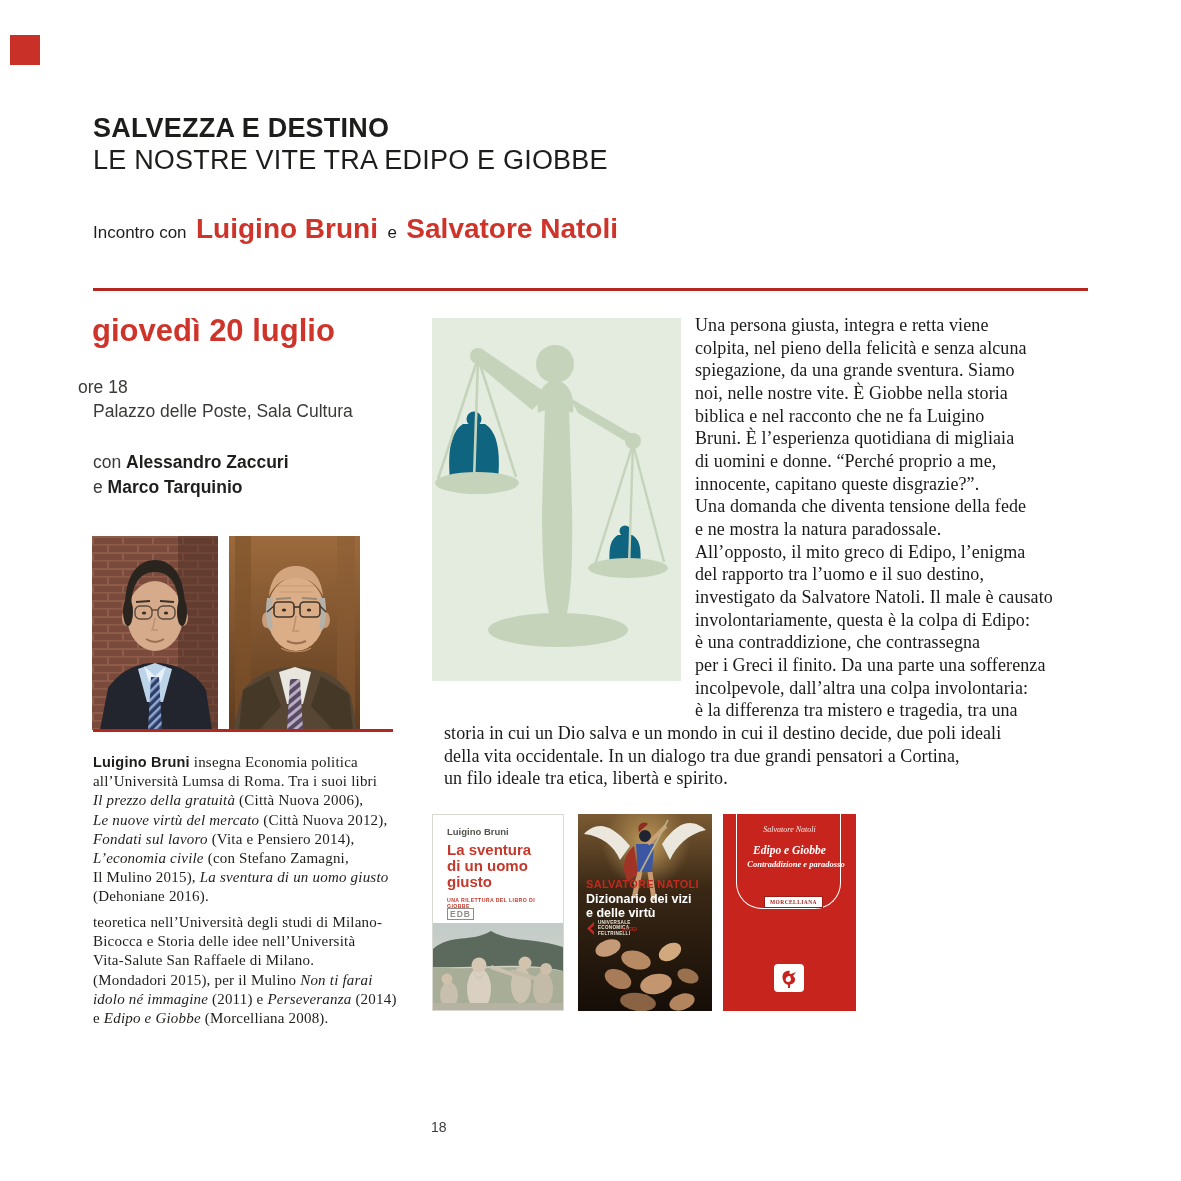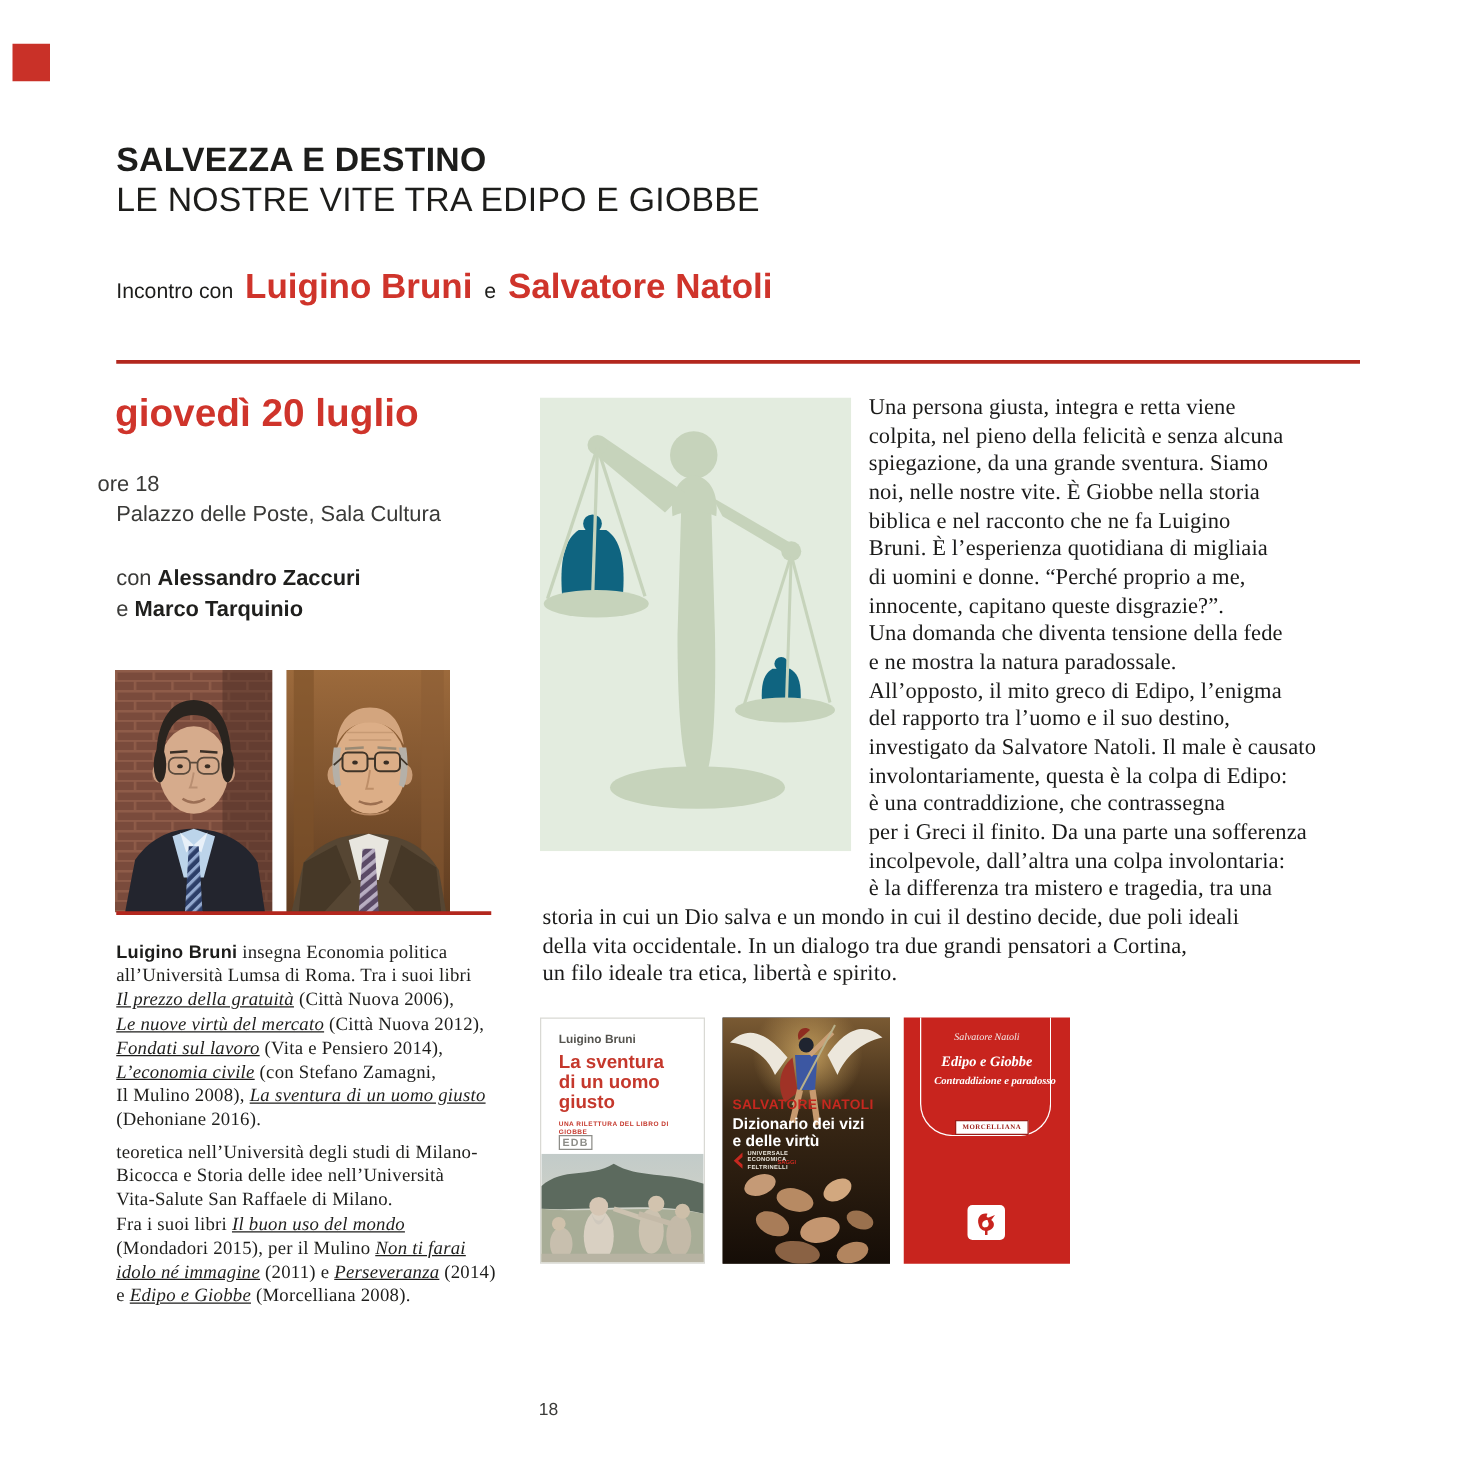--- a/index.html
+++ b/index.html
@@ -34,31 +34,31 @@
   .photo2{left:229px;top:509px;width:131px;height:194px;}
   .photo1 svg,.photo2 svg{display:block;width:100%;height:100%;}
 
   
   .bio{left:93px;width:330px;font-family:"Liberation Serif",serif;font-size:15px;
        letter-spacing:.2px;color:#1e1e1c;}
   .bio-1{top:726px;}
   .bio-2{top:886px;}
   .bio .ln{line-height:19.2px;white-space:nowrap;}
   .seg-b{font-family:"Liberation Sans",sans-serif;font-weight:700;font-size:14.5px;color:#1d1d1b;}
-  .seg-i{font-style:italic;text-decoration:underline;}
+  .seg-i{font-style:italic;}
 
   
   .scales{left:432px;top:291px;width:249px;height:363px;}
   .scales svg{display:block;}
 
   
   .desc{font-family:"Liberation Serif",serif;font-size:18px;color:#1a1a19;letter-spacing:.1px;}
   .desc .ln{line-height:22.65px;white-space:nowrap;}
   .desc-narrow{left:695px;top:287px;}
-  .desc-wide{left:434px;top:695px;}
+  .desc-wide{left:444px;top:695px;}
 
   
   .book{top:787px;height:197px;overflow:hidden;}
   .book-1{left:432px;width:132px;background:#ffffff;border:1px solid #d9d9d4;box-sizing:border-box;}
   .b1-author{left:14px;top:11px;font-size:9.5px;font-weight:700;color:#55544f;}
   .b1-title{left:14px;top:27px;width:96px;font-size:15px;line-height:16px;font-weight:700;color:#c5382c;}
   .b1-sub{left:14px;top:82px;width:110px;font-size:5.2px;font-weight:700;letter-spacing:.4px;color:#c5382c;}
   .b1-logo{left:14px;top:93px;font-size:8.5px;font-weight:700;letter-spacing:1px;color:#8d8d88;border:1px solid #8d8d88;padding:0 2px;}
   .b1-art{left:0;top:108px;width:130px;height:87px;}
   .book-2{left:578px;width:134px;background:#1c140d;}
@@ -191,28 +191,27 @@
 
   <div class="abs rule rule-left"></div>
 
   <div class="abs bio bio-1">
       <div class="ln"><span class="seg-b">Luigino Bruni</span><span class="seg-r"> insegna Economia politica</span></div>
       <div class="ln"><span class="seg-r">all’Università Lumsa di Roma. Tra i suoi libri</span></div>
       <div class="ln"><span class="seg-i">Il prezzo della gratuità</span><span class="seg-r"> (Città Nuova 2006),</span></div>
       <div class="ln"><span class="seg-i">Le nuove virtù del mercato</span><span class="seg-r"> (Città Nuova 2012),</span></div>
       <div class="ln"><span class="seg-i">Fondati sul lavoro</span><span class="seg-r"> (Vita e Pensiero 2014),</span></div>
       <div class="ln"><span class="seg-i">L’economia civile</span><span class="seg-r"> (con Stefano Zamagni,</span></div>
-      <div class="ln"><span class="seg-r">Il Mulino 2008), </span><span class="seg-i">La sventura di un uomo giusto</span></div>
+      <div class="ln"><span class="seg-r">Il Mulino 2015), </span><span class="seg-i">La sventura di un uomo giusto</span></div>
       <div class="ln"><span class="seg-r">(Dehoniane 2016).</span></div>
     </div>
   <div class="abs bio bio-2">
       <div class="ln"><span class="seg-r">teoretica nell’Università degli studi di Milano-</span></div>
       <div class="ln"><span class="seg-r">Bicocca e Storia delle idee nell’Università</span></div>
       <div class="ln"><span class="seg-r">Vita-Salute San Raffaele di Milano.</span></div>
-      <div class="ln"><span class="seg-r">Fra i suoi libri </span><span class="seg-i">Il buon uso del mondo</span></div>
       <div class="ln"><span class="seg-r">(Mondadori 2015), per il Mulino </span><span class="seg-i">Non ti farai</span></div>
       <div class="ln"><span class="seg-i">idolo né immagine</span><span class="seg-r"> (2011) e </span><span class="seg-i">Perseveranza</span><span class="seg-r"> (2014)</span></div>
       <div class="ln"><span class="seg-r">e </span><span class="seg-i">Edipo e Giobbe</span><span class="seg-r"> (Morcelliana 2008).</span></div>
     </div>
 
   <div class="abs scales">
     <svg width="249" height="363" viewBox="0 0 249 363">
       <rect width="249" height="363" fill="#e3ecdf"></rect>
       <ellipse cx="126" cy="312" rx="70" ry="17" fill="#c6d3bb"></ellipse>
       <path d="M113,88 L110,190 C110,255 114,288 119,302 L133,302 C138,288 141,255 140,190 L137,88 Z" fill="#c6d3bb"></path>

